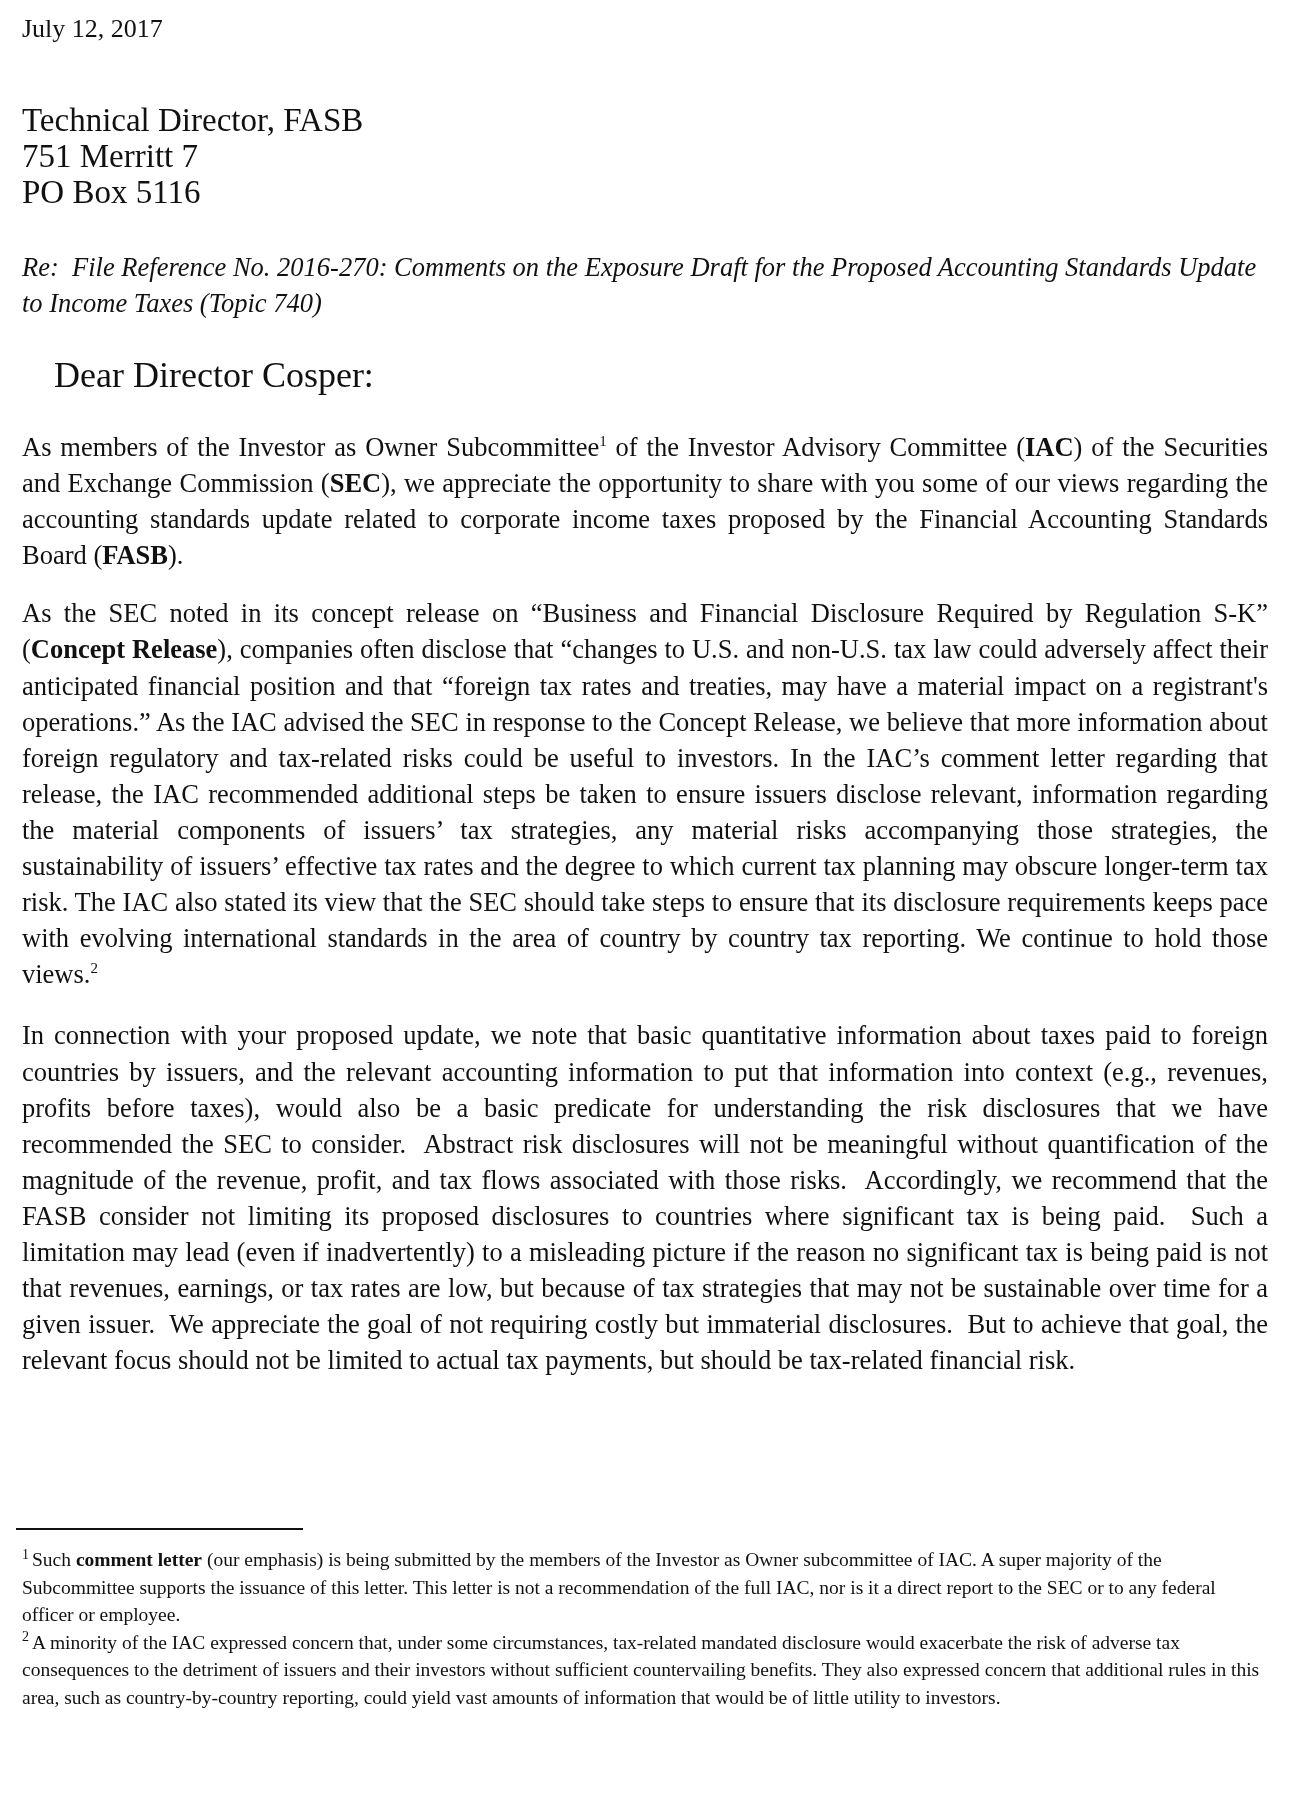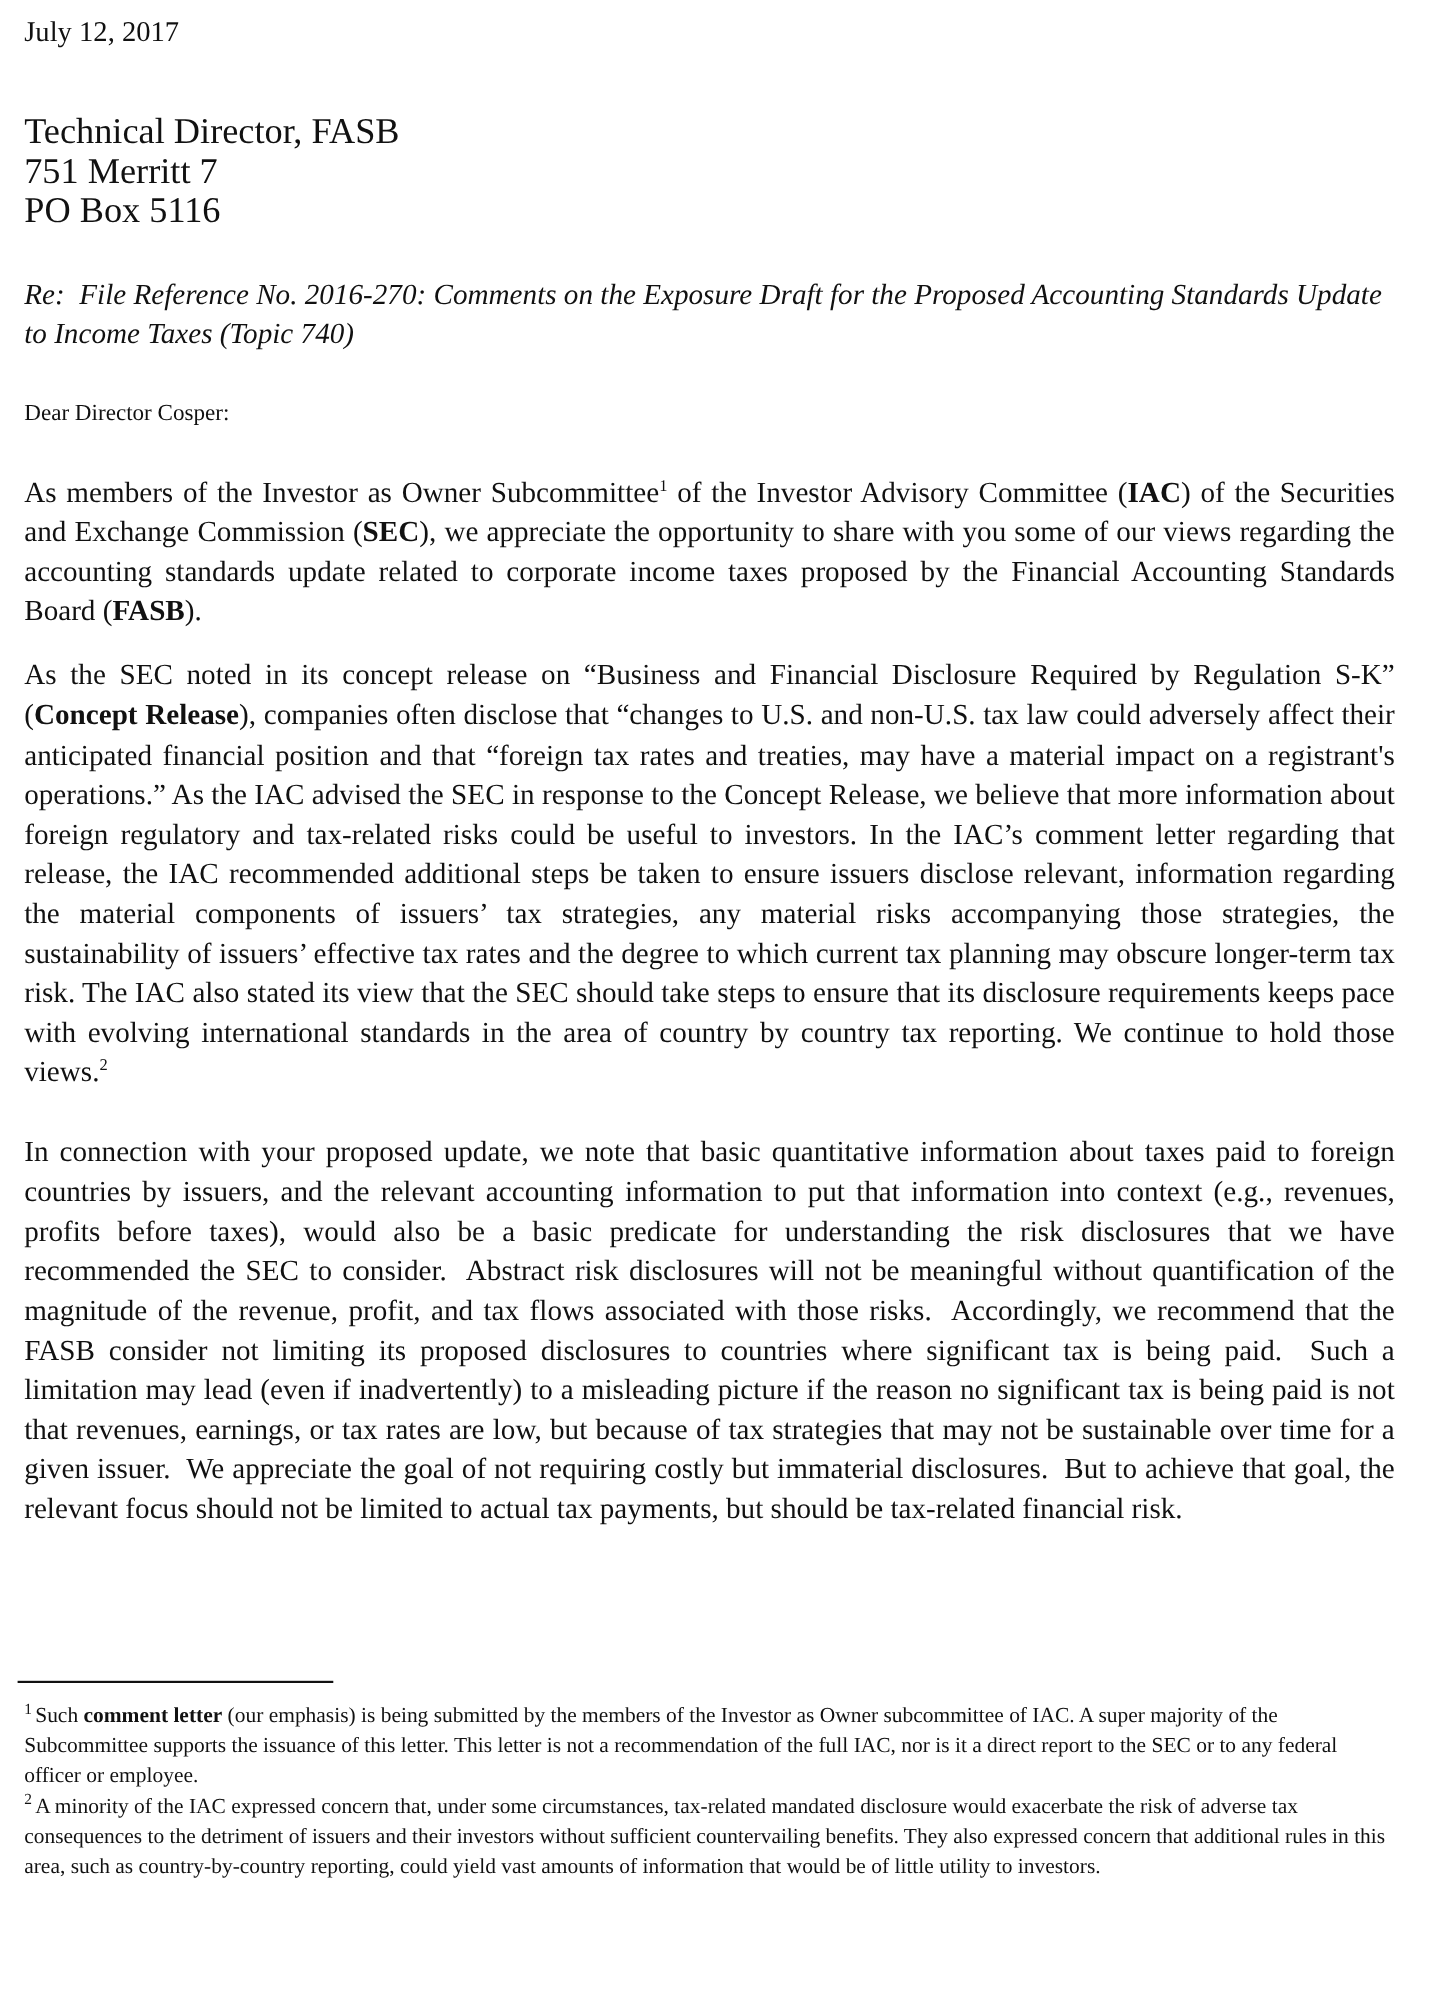--- a/index.html
+++ b/index.html
@@ -6,28 +6,28 @@
     body {
       width: 1316px; height: 1814px; position: relative; overflow: hidden;
       font-family: "Liberation Serif", "DejaVu Serif", serif;
       color: #111111;
     }
     .page { position: absolute; left: 22px; top: 14px; width: 1246px; }
     .date { font-weight: normal; font-size: 26px; line-height: 30px; margin: 0; }
     .addr { margin-top: 58px; font-size: 33px; line-height: 36px; }
     .addr div { margin: 0; }
     .re { margin-top: 39px; font-size: 26.5px; line-height: 36px; font-style: italic; }
-    .salutation { margin-top: 36px; font-size: 21px; line-height: 36px; }
+    .salutation { margin-top: 36px; font-size: 36px; line-height: 36px; margin-left: 32px; }
     .para {
       font-size: 26.5px; line-height: 36.1px; text-align: justify;
       margin: 0; hyphens: none;
     }
     .p1 { margin-top: 36px; }
     .p2 { margin-top: 22px; }
-    .p3 { margin-top: 36px; }
+    .p3 { margin-top: 25px; }
     sup.ref { font-size: 15px; line-height: 0; vertical-align: super; }
     b { font-weight: bold; }
     .rule {
       position: absolute; left: 16px; top: 1528px; width: 287px; height: 2px;
       background: #111111;
     }
     .footnotes {
       position: absolute; left: 22px; top: 1546px; width: 1246px;
       font-size: 19.5px; line-height: 27.6px;
     }

